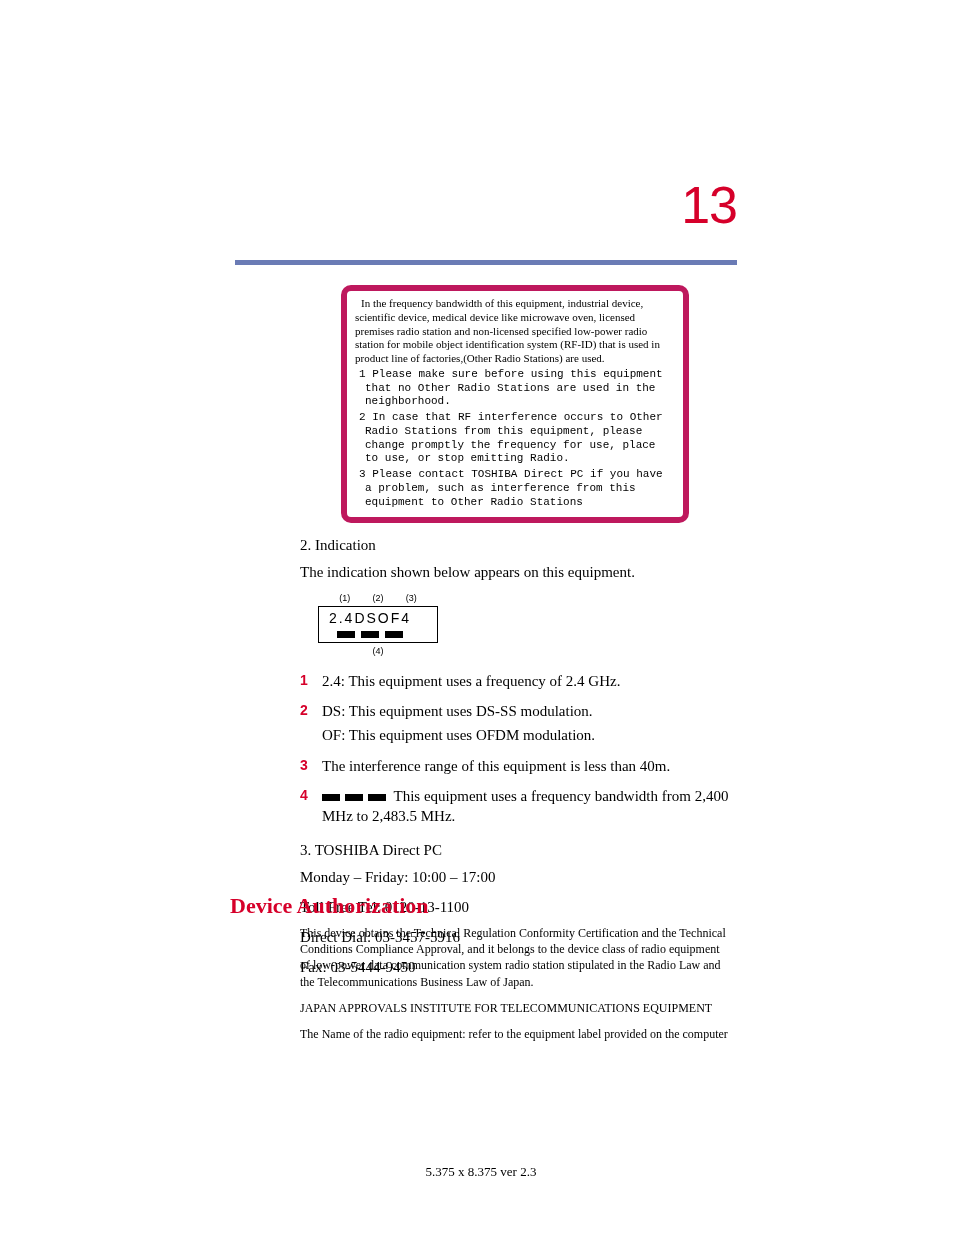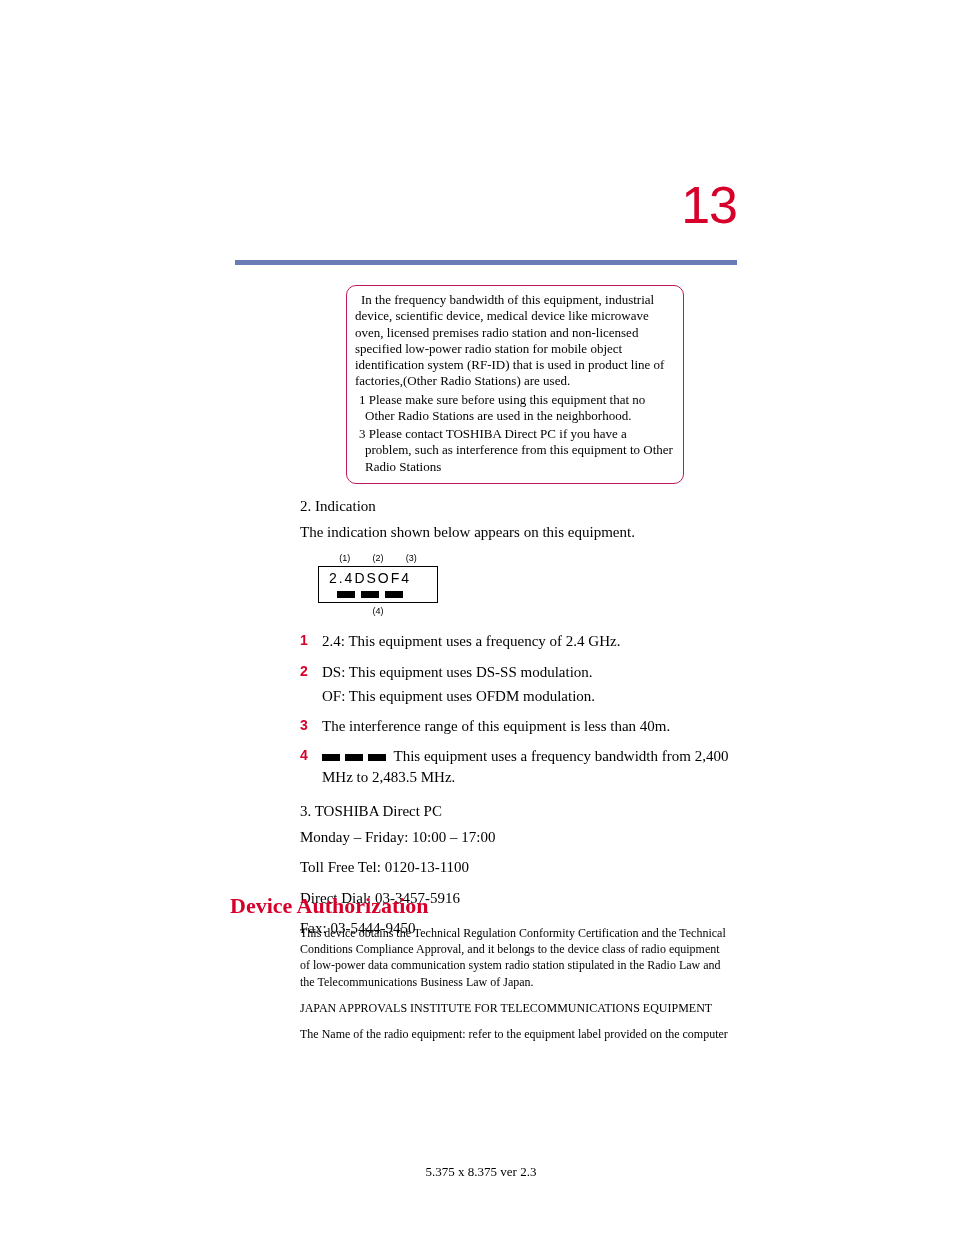--- a/index.html
+++ b/index.html
@@ -40,28 +40,28 @@
     position: absolute;
     top: 285px;
     left: 300px;
     width: 430px;
     font-size: 15px;
     line-height: 1.35;
   }
   .notice-box {
     margin: 0 auto 12px auto;
     width: 320px;
-    border: 1px solid #be185d;
+    border: 6px solid #be185d;
     border-radius: 10px;
     padding: 6px 8px;
-    font-size: 13px;
+    font-size: 11px;
     line-height: 1.25;
   }
   .notice-box .np { margin: 0 0 2px 0; text-indent: 6px; }
-  .notice-box .ni { margin: 0 0 2px 0; padding-left: 10px; text-indent: -6px; }
+  .notice-box .ni { margin: 0 0 2px 0; padding-left: 10px; text-indent: -6px; font-family: Liberation Mono, monospace; }
   .sec-head { margin: 8px 0 6px 0; }
   .para { margin: 0 0 10px 0; }
   .label-fig {
     position: relative;
     width: 120px;
     margin: 8px 0 14px 18px;
     font-family: Arial, Helvetica, sans-serif;
     font-size: 9px;
     text-align: center;
   }
@@ -121,20 +121,21 @@
 <div class="page">
 
   <div class="page-number">13</div>
   <div class="rule"></div>
 
   <div class="content">
 
     <div class="notice-box">
       <p class="np">In the frequency bandwidth of this equipment, industrial device, scientific device, medical device like microwave oven, licensed premises radio station and non-licensed specified low-power radio station for mobile object identification system (RF-ID) that is used in product line of factories,(Other Radio Stations) are used.</p>
       <p class="ni">1 Please make sure before using this equipment that no Other Radio Stations are used in the neighborhood.</p>
+      <p class="ni">2 In case that RF interference occurs to Other Radio Stations from this equipment, please change promptly the frequency for use, place to use, or stop emitting Radio.</p>
       <p class="ni">3 Please contact TOSHIBA Direct PC if you have a problem, such as interference from this equipment to Other Radio Stations</p>
     </div>
 
     <p class="sec-head">2. Indication</p>
     <p class="para">The indication shown below appears on this equipment.</p>
 
     <div class="label-fig">
       <div class="lab-top">
         <span>(1)</span>
         <span>(2)</span>

